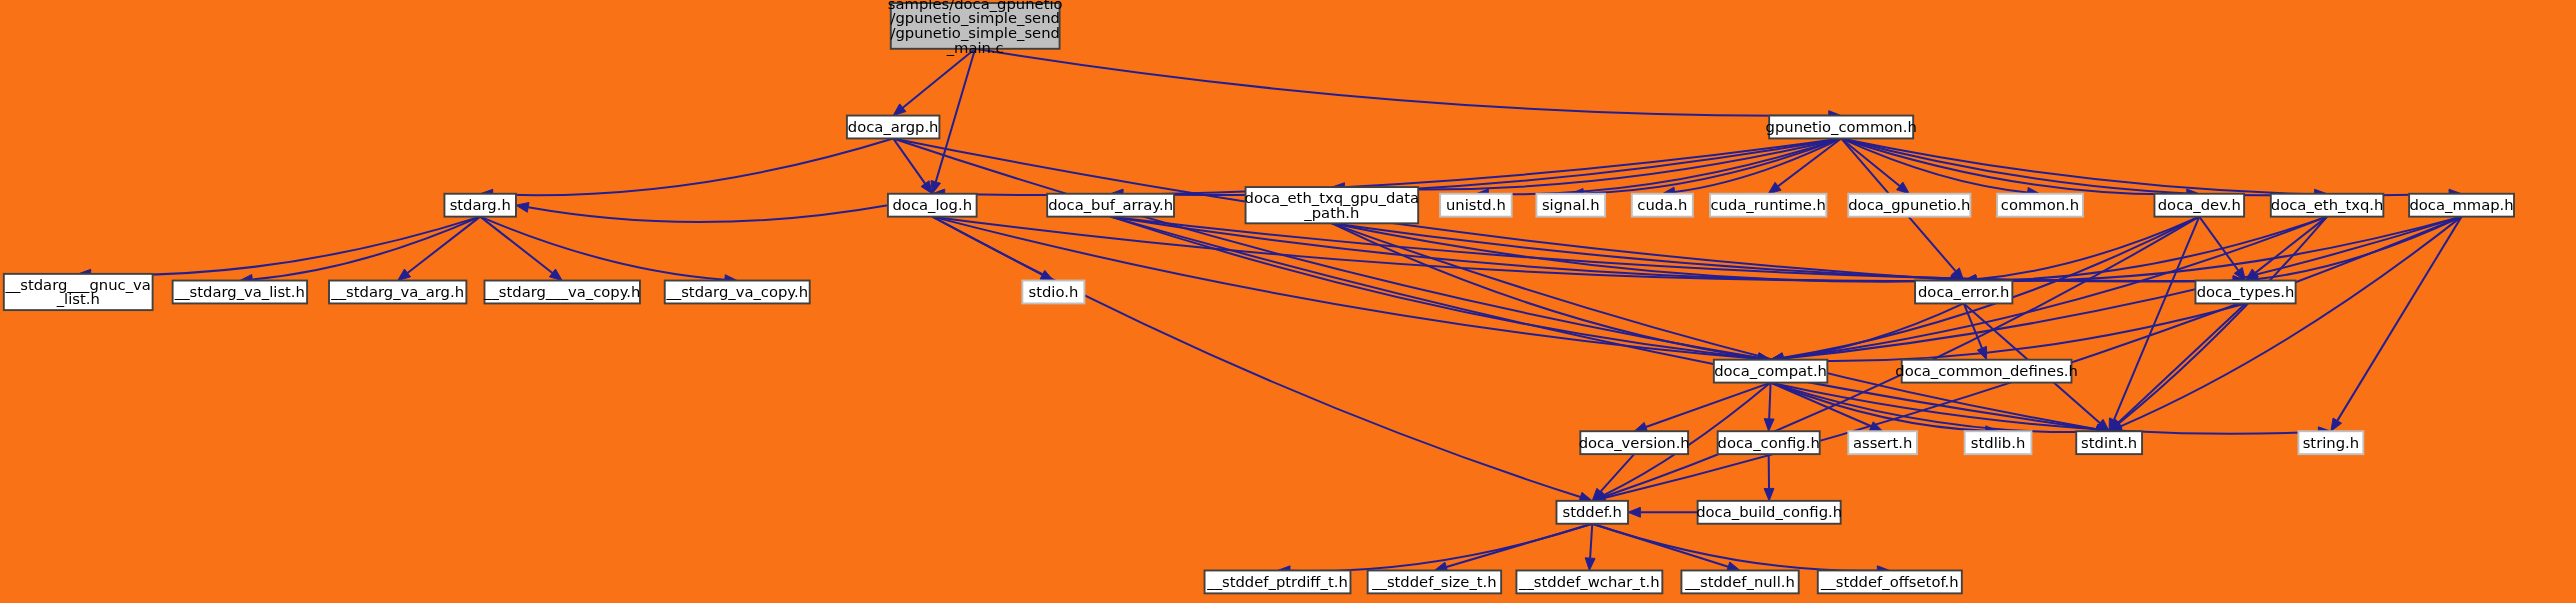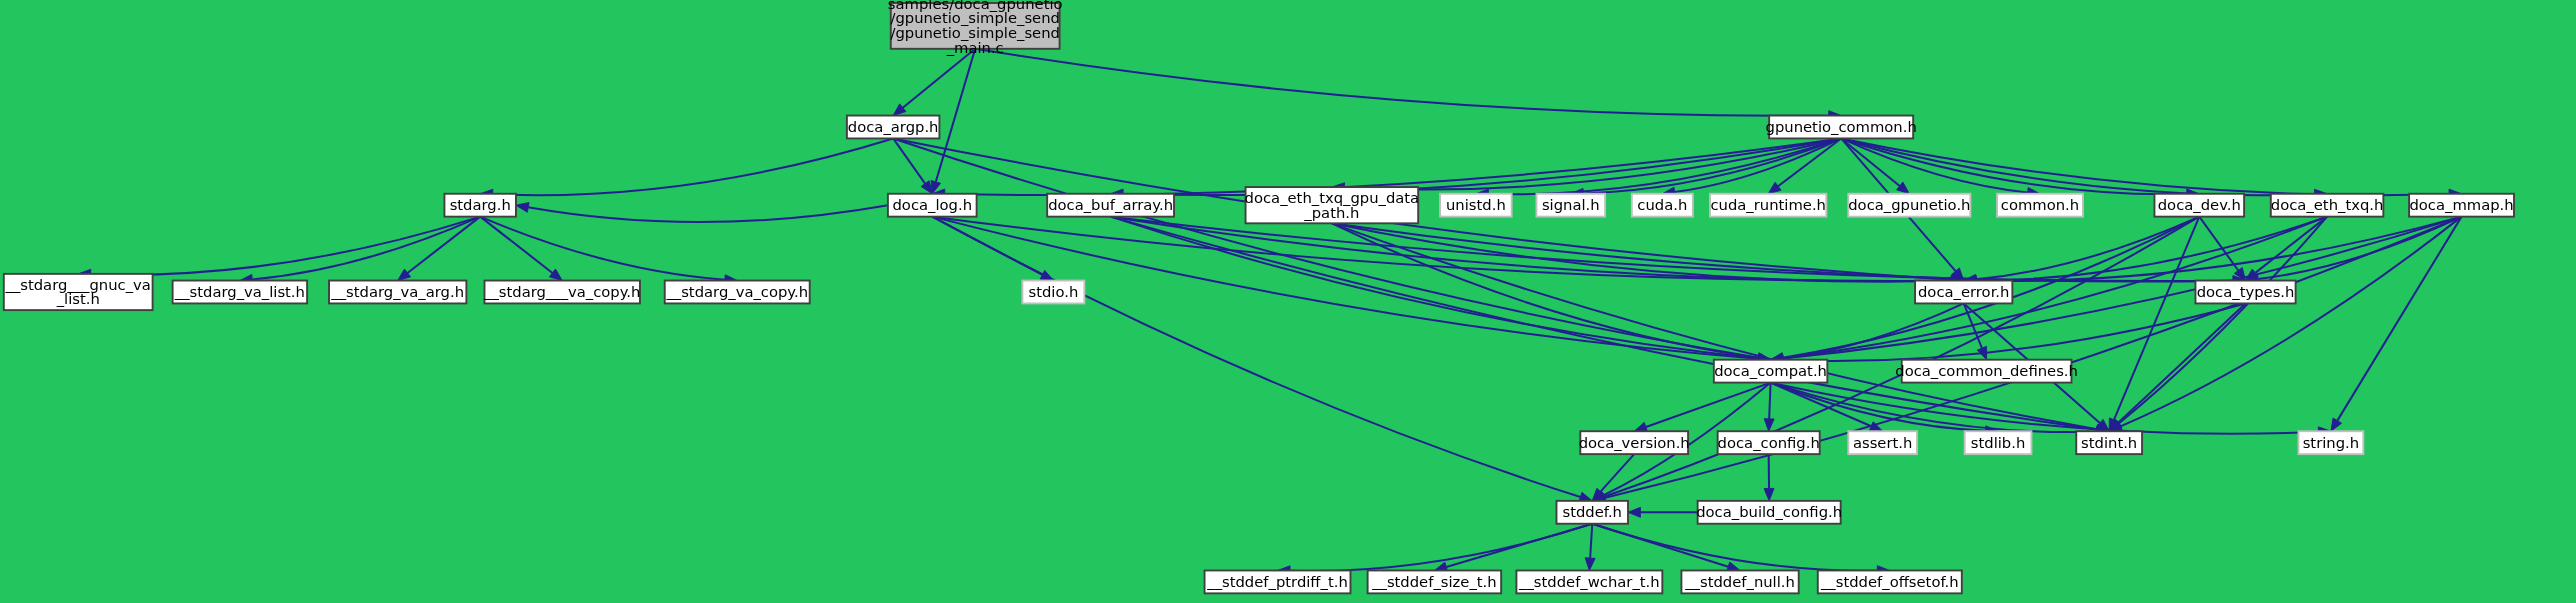--- a/index.html
+++ b/index.html
@@ -4,21 +4,21 @@
 <style>
   html, body {
     margin: 0;
     padding: 0;
     background: #ffffff;
   }
   #graph-wrap {
     position: relative;
     width: 2576px;
     height: 604px;
-    background: #22c55e;
+    background: #f97316;
     font-family: "DejaVu Sans", "Liberation Sans", sans-serif;
   }
   svg#graph {
     display: block;
     width: 2576px;
     height: 604px;
   }
   .edge {
     fill: none;
     stroke: #231f91;

